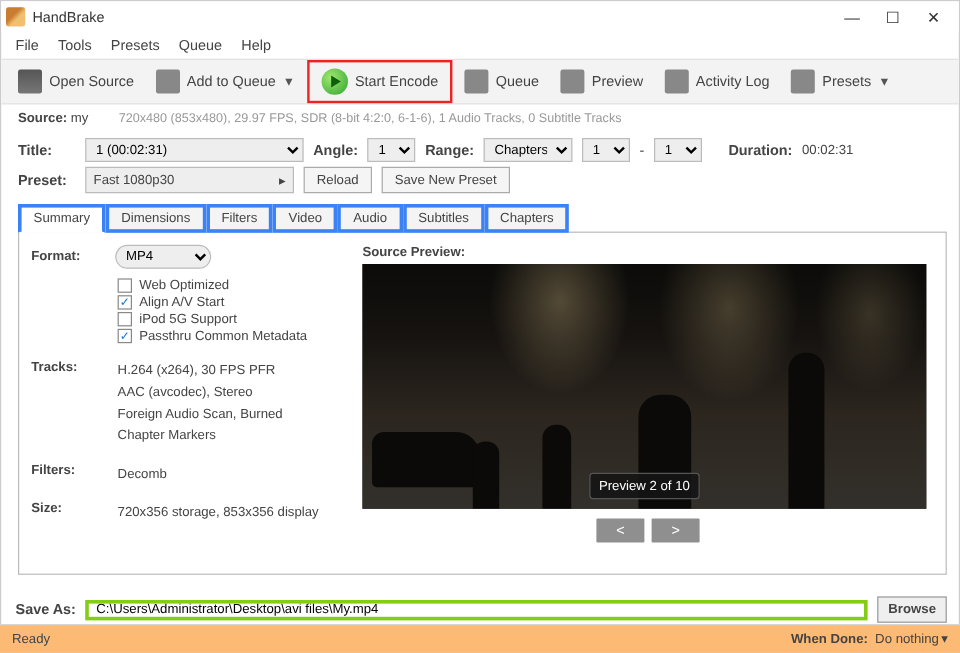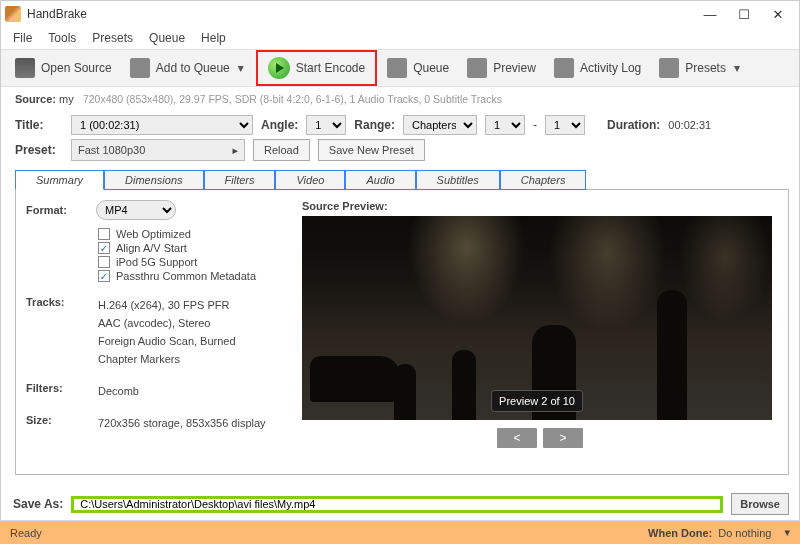--- a/index.html
+++ b/index.html
@@ -15,31 +15,31 @@
   .tb-item { display:flex; align-items:center; gap:6px; padding: 3px 8px; font-size:12px; }
   .tb-icon { width:20px; height:20px; background:#777; border-radius:2px; display:flex; align-items:center; justify-content:center; color:#fff; font-size:10px; }
   .tb-icon.film { background:linear-gradient(#555,#777); }
   .tb-icon.pic { background:#888; }
   .tb-play { width:22px; height:22px; border-radius:50%; background:radial-gradient(circle at 35% 35%, #9fe870, #2fa32f); display:flex; align-items:center; justify-content:center; }
   .tb-play::after { content:""; border-left:8px solid #0e5e0e; border-top:5px solid transparent; border-bottom:5px solid transparent; margin-left:2px; }
   .highlight { border: 2px solid #e22; padding: 2px 2px; }
   .drop { width:10px; text-align:center; color:#555; }
   .srcline { font-size: 11px; margin: 6px 0 10px 14px; }
   .srcline .lbl { font-weight: bold; }
-  .graytx { color:#999; font-size:10.5px; }
+  .graytx { color:#999; font-size:10.5px;margin-left:16px; }
   .row { display:flex; align-items:center; gap: 8px; margin: 4px 0 4px 14px; }
   .row .lbl { font-weight:bold; font-size:12px; width:48px; }
   select, input[type=text].dd { border:1px solid #bbb; background:#eee; font-size:11px; padding: 2px 4px; height:20px; }
   .titlesel { width: 182px; }
   .small { width: 40px; }
   .chap { width: 74px; }
   .btn { border:1px solid #aaa; background:#f5f5f5; padding: 2px 10px; font-size:11px; height:22px; display:inline-flex; align-items:center; }
   .presetbox { width:174px; display:flex; justify-content:space-between; align-items:center; border:1px solid #bbb; background:#eee; padding:2px 6px; height:22px; font-size:11px; }
   .tabs { display:flex; margin: 8px 0 0 14px; }
-  .tab { border:1px solid #3b82f6; padding: 3px 20px; font-size:11px; background:#f4f4f4; position:relative; top:1px;font-style:italic; }
+  .tab { border:3px solid #3b82f6; padding: 3px 10px; font-size:11px; background:#f4f4f4; position:relative; top:1px; }
   .tab.active { background:#fff; border-bottom:1px solid #fff; font-weight:normal; }
   .tabbody { border:1px solid #bbb; margin: 0 10px 0 14px; padding:10px; display:flex; gap:10px; height:286px; }
   .leftcol { width:266px; }
   .fmtrow { display:flex; align-items:center; gap:12px; margin-bottom:8px; }
   .fmtrow .lbl2 { font-weight:bold; width:58px; }
   .fmtsel { width:80px;border-radius:10px; }
   .cbline { display:flex; align-items:center; gap:6px; font-size:11px; margin: 2px 0 2px 72px; }
   .cb { width:12px; height:12px; border:1px solid #888; display:flex; align-items:center; justify-content:center; font-size:10px; color:#1976d2; }
   .cb.ck::after { content:"✓"; }
   .kv { display:flex; margin-top:14px; }
@@ -58,21 +58,21 @@
   .pv-badge { position:absolute; bottom:8px; left:50%; transform:translateX(-50%); background:rgba(20,20,20,.88); color:#fff; padding:4px 7px; border-radius:3px; font-size:11px; border:1px solid #555; }
   .pv-nav { display:flex; justify-content:center; gap:6px; margin-top:8px; }
   .navbtn { background:#8f8f8f; color:#fff; width:40px; height:20px; display:flex; align-items:center; justify-content:center; font-size:12px; border-radius:1px; }
   .saveas { display:flex; align-items:center; gap:8px; margin: 18px 10px 0 12px; }
   .saveas .lbl { font-weight:bold; font-size:12px; }
   .pathin { flex:1; border:3px solid #84cc16; padding:3px 6px; font-size:11px; height:17px; background:#fff; }
   .browse { border:1px solid #999; background:#efefef; font-weight:bold; padding:2px 8px; height:22px; font-size:11px; display:flex; align-items:center; }
   .status { position:absolute; bottom:0; left:0; right:0; border-top:1px solid #d8d8d8; background:#fdba74; height:24px; display:flex; align-items:center; padding: 0 10px; font-size:11px; justify-content:space-between; }
   .whendone { display:flex; align-items:center; gap:6px; }
   .whendone .b { font-weight:bold; }
-  .dn { display:flex; align-items:center; gap:13px; }
+  .dn { display:flex; align-items:center; gap:2px; }
   .dashline { font-size:12px; }
 </style>
 </head>
 <body>
 
 <div class="titlebar">
   <div class="logo"></div>
   <div class="title">HandBrake</div>
   <div class="winbtns">
     <div class="winbtn">—</div>

